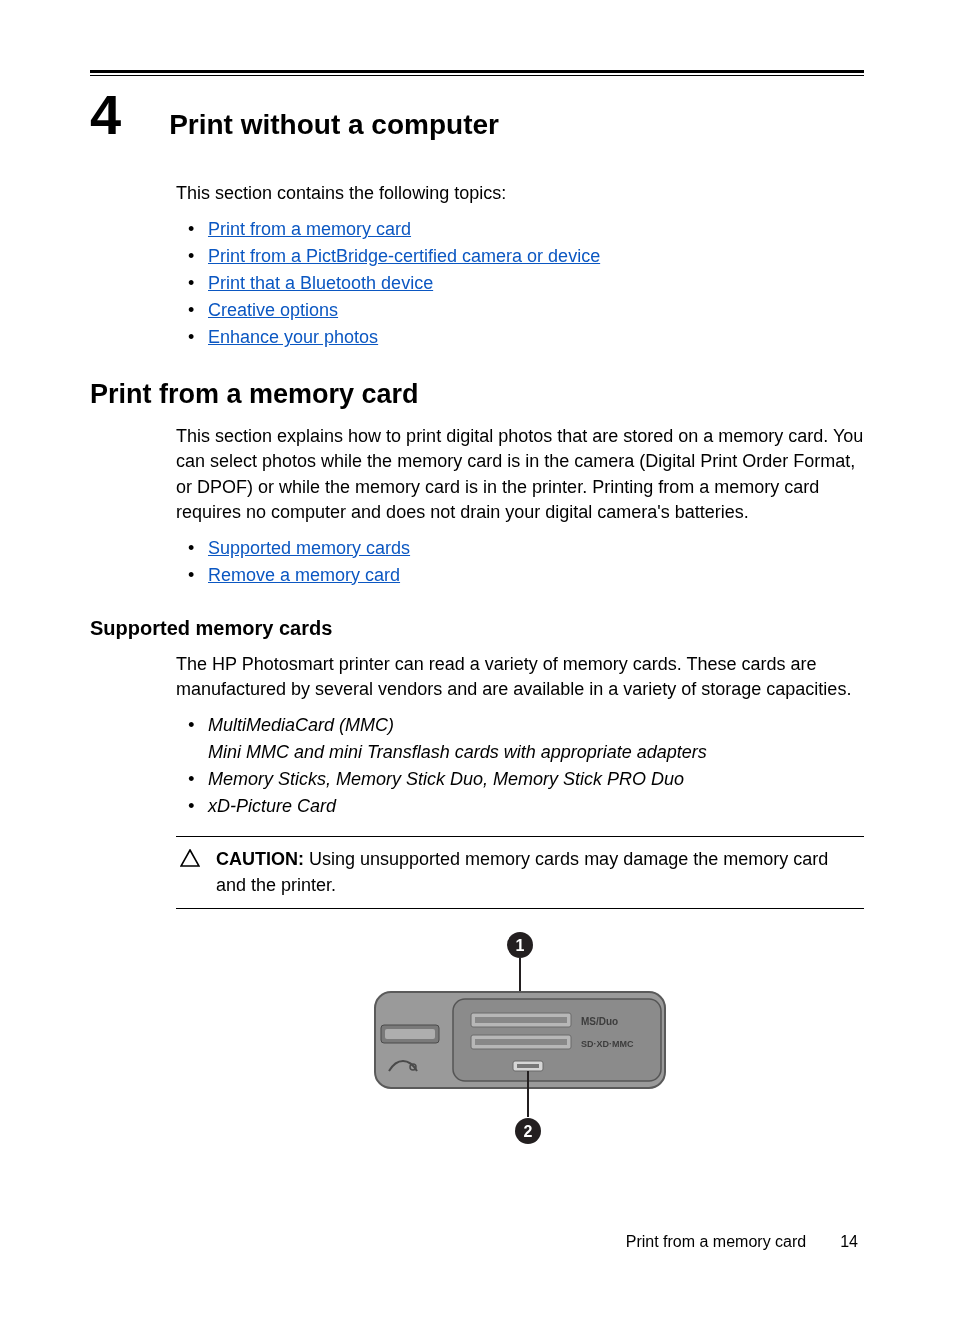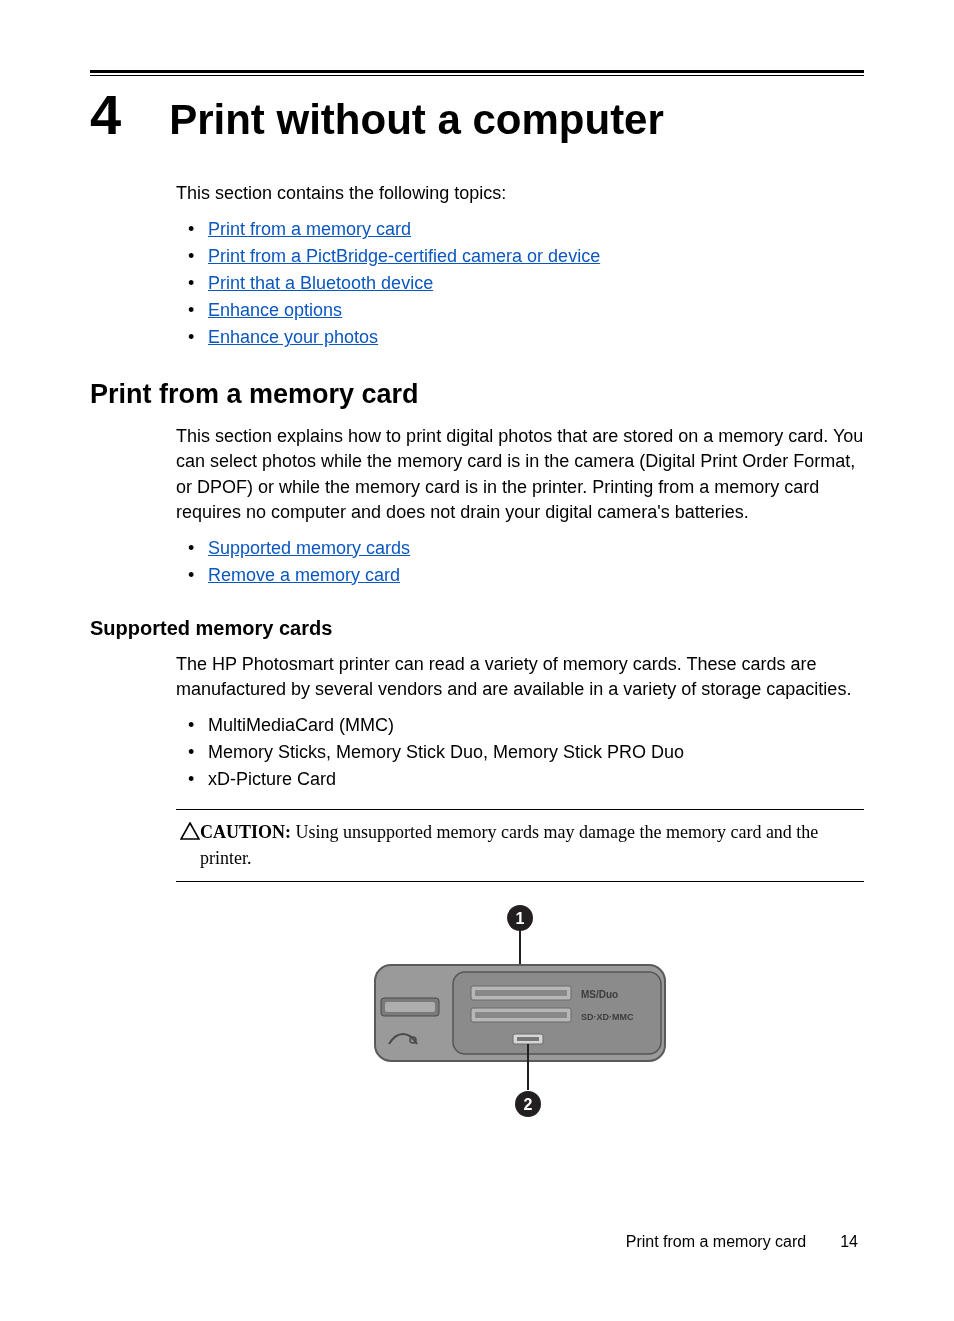--- a/index.html
+++ b/index.html
@@ -30,21 +30,21 @@
       display: flex;
       align-items: baseline;
       gap: 48px;
       margin-bottom: 34px;
     }
     .chapter-number {
       font-size: 56px;
       font-weight: bold;
     }
     .chapter-title {
-      font-size: 42px;
+      font-size: 28px;
       font-weight: bold;
     }
     .body {
       margin-left: 86px;
     }
     .body p {
       font-size: 18px;
       line-height: 1.4;
       margin-bottom: 10px;
       margin-top: 12px;
@@ -76,20 +76,21 @@
       margin: 8px 0 14px 0;
     }
     h3.subsection-title {
       font-size: 20px;
       font-weight: bold;
       margin: 22px 0 12px 0;
     }
     .plain-list {
       list-style: none;
       margin-bottom: 16px;
+      font-style: italic;
     }
     .plain-list li {
       font-size: 18px;
       line-height: 1.5;
       padding-left: 32px;
       position: relative;
     }
     .plain-list li::before {
       content: "•";
       position: absolute;
@@ -103,22 +104,21 @@
     }
     .caution-box {
       border-top: 1px solid #000;
       border-bottom: 1px solid #000;
       padding: 10px 4px;
       margin: 6px 0 20px 0;
     }
     .caution-row {
       display: flex;
       align-items: flex-start;
-      gap: 0;
-      font-family: Liberation Serif, serif;
+      gap: 16px;
     }
     .caution-icon {
       flex: 0 0 auto;
       margin-top: 2px;
     }
     .caution-text {
       font-size: 18px;
       line-height: 1.4;
     }
     .caution-label {
@@ -152,41 +152,42 @@
     <span class="chapter-number">4</span>
     <span class="chapter-title">Print without a computer</span>
   </div>
 
   <div class="body">
     <p>This section contains the following topics:</p>
     <ul class="topic-list">
       <li><span class="link">Print from a memory card</span></li>
       <li><span class="link">Print from a PictBridge-certified camera or device</span></li>
       <li><span class="link">Print that a Bluetooth device</span></li>
-      <li><span class="link">Enhance options</span></li>
+      <li><span class="link">Creative options</span></li>
       <li><span class="link">Enhance your photos</span></li>
     </ul>
   </div>
 
   <h2 class="section-title">Print from a memory card</h2>
 
   <div class="body">
     <p>This section explains how to print digital photos that are stored on a memory card. You can select photos while the memory card is in the camera (Digital Print Order Format, or DPOF) or while the memory card is in the printer. Printing from a memory card requires no computer and does not drain your digital camera's batteries.</p>
     <ul class="topic-list">
       <li><span class="link">Supported memory cards</span></li>
       <li><span class="link">Remove a memory card</span></li>
     </ul>
   </div>
 
   <h3 class="subsection-title">Supported memory cards</h3>
 
   <div class="body">
     <p>The HP Photosmart printer can read a variety of memory cards. These cards are manufactured by several vendors and are available in a variety of storage capacities.</p>
     <ul class="plain-list">
       <li>MultiMediaCard (MMC)</li>
+      <div class="subline">Mini MMC and mini Transflash cards with appropriate adapters</div>
       <li>Memory Sticks, Memory Stick Duo, Memory Stick PRO Duo</li>
       <li>xD-Picture Card</li>
     </ul>
 
     <div class="caution-box">
       <div class="caution-row">
         <span class="caution-icon">
           <svg width="20" height="18" viewBox="0 0 20 18">
             <path d="M10 1 L19 17 L1 17 Z" fill="none" stroke="#000" stroke-width="1.6"></path>
           </svg>

